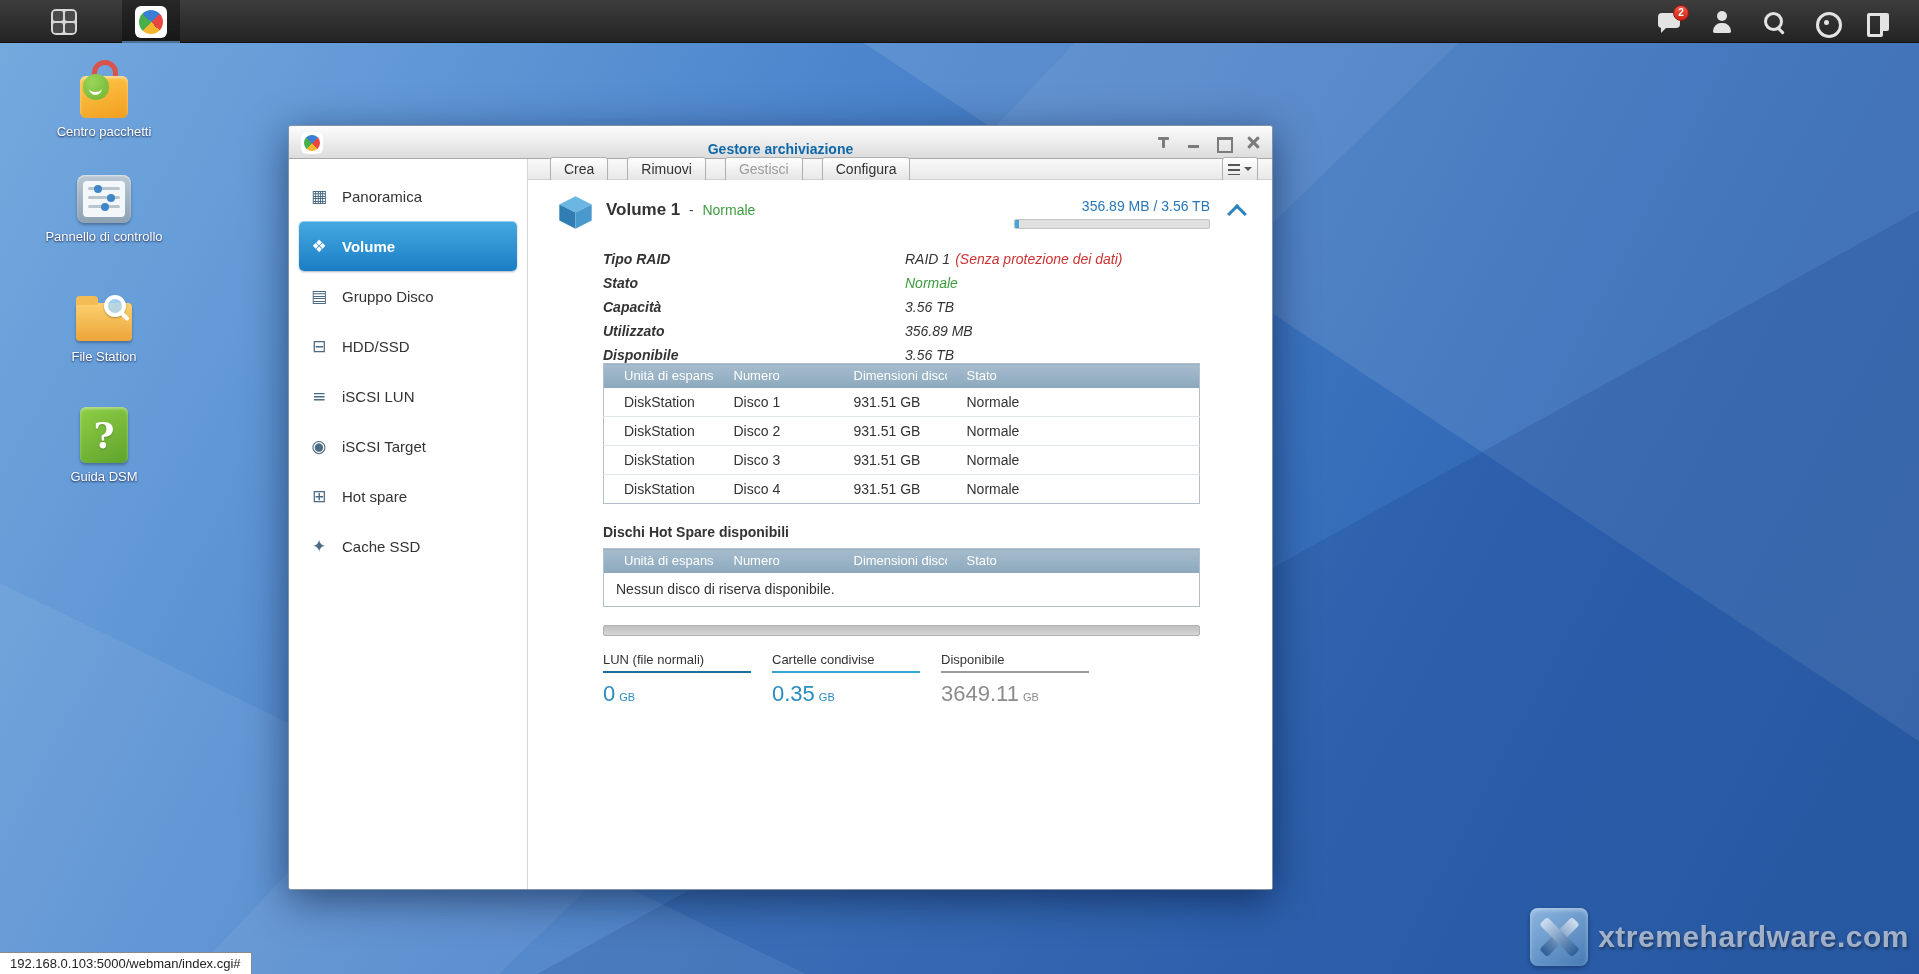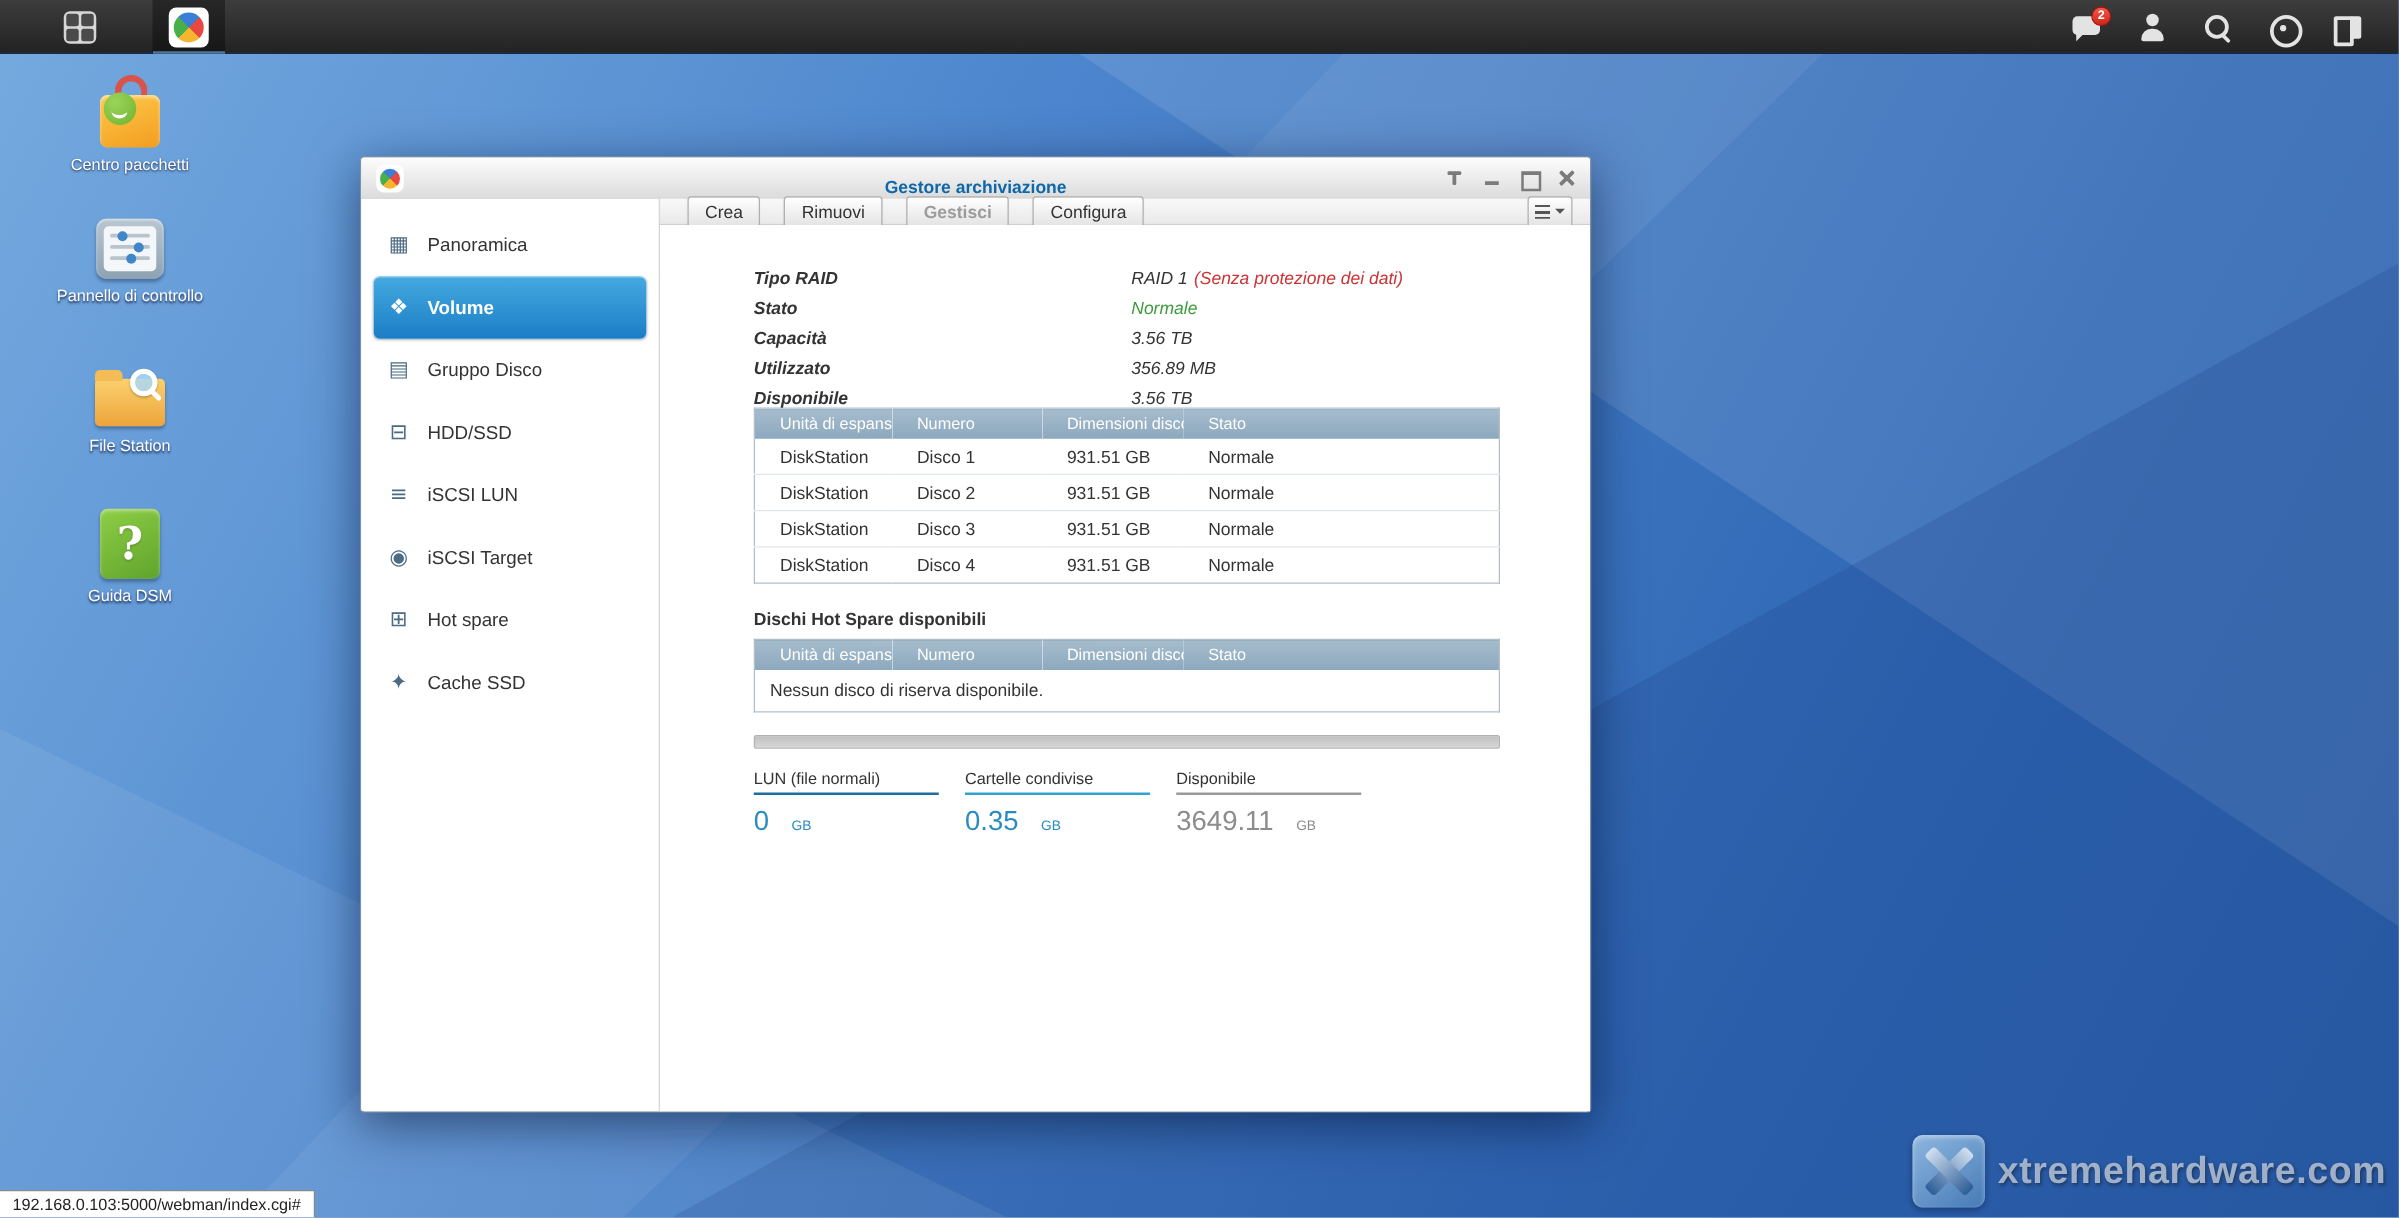--- a/index.html
+++ b/index.html
@@ -157,21 +157,21 @@
 
   
   .main { flex:1; display:flex; flex-direction:column; min-width:0; }
   .toolbar { height:21px; flex-shrink:0; background:linear-gradient(#f9f9f9,#e9e9e9);
     border-bottom:1px solid #cfcfcf; display:flex; align-items:center;
     padding:0 14px 0 22px; gap:19px; }
   .tbtn { height:25px; padding:0 13px; font-size:14px; color:#333;
     background:linear-gradient(#ffffff,#e3e3e3); border:1px solid #b0b0b0;
     border-radius:3px; display:flex; align-items:center; cursor:pointer;
     box-shadow:0 1px 1px rgba(0,0,0,.08); }
-  .tbtn.disabled { color:#9c9c9c;font-weight:bold; }
+  .tbtn.disabled { color:#9c9c9c; }
   .sort-btn { margin-left:auto; width:36px; height:25px;
     background:linear-gradient(#ffffff,#e3e3e3); border:1px solid #b0b0b0;
     border-radius:3px; display:flex; align-items:center; justify-content:center;
     cursor:pointer; }
   .sort-bars { width:12px; height:11px;
     background:repeating-linear-gradient(#555 0 2px,transparent 2px 5px); }
   .sort-arr { width:0; height:0; border:4px solid transparent; border-top-color:#555;
     margin-left:4px; margin-top:4px; }
 
   .content { flex:1; padding:14px 20px 0 17px; overflow:hidden; background:#fff; }
@@ -222,21 +222,21 @@
   .stats { display:flex; margin:16px 0 0 58px; gap:21px; }
   .stat { width:148px; }
   .stat-label { font-size:13px; color:#333; padding-bottom:4px;
     border-bottom:2px solid #999; white-space:nowrap; }
   .stat--lun .stat-label { border-color:#1d6f9e; }
   .stat--shared .stat-label { border-color:#35a3d0; }
   .stat--avail .stat-label { border-color:#9a9a9a; }
   .stat-value { margin-top:8px; font-size:22px; }
   .stat--lun .stat-value, .stat--shared .stat-value { color:#2a8bc0; }
   .stat--avail .stat-value { color:#8c8c8c; }
-  .stat-unit { font-size:11px; margin-left:18px; }
+  .stat-unit { font-size:11px; margin-left:4px; }
 
   
   .urlbar { position:absolute; left:0; bottom:0; height:22px; background:#fff;
     border:1px solid #8a8a8a; border-left:none; border-bottom:none;
     display:flex; align-items:center; padding:0 10px; font-size:13px; color:#222;
     z-index:60; }
 
   
   .watermark { position:absolute; right:10px; bottom:8px; display:flex;
     align-items:center; gap:10px; opacity:.88; z-index:40; }
@@ -385,20 +385,43 @@
           <div class="tbtn disabled">Gestisci</div>
           <div class="tbtn">Configura</div>
           <div class="sort-btn">
             <span class="sort-bars"></span>
             <span class="sort-arr"></span>
           </div>
         </div>
 
         <div class="content">
 
+          <div class="vol-header">
+            <svg width="37" height="37" viewBox="0 0 32 32">
+              <polygon points="16,2 30,9 16,16 2,9" fill="#6cb6e4"></polygon>
+              <polygon points="2,9 16,16 16,30 2,23" fill="#2f7db3"></polygon>
+              <polygon points="30,9 16,16 16,30 30,23" fill="#4a99cc"></polygon>
+            </svg>
+            <div class="vol-titleline">
+              <span class="vol-name">Volume 1</span>
+              <span class="vol-dash">-</span>
+              <span class="vol-status">Normale</span>
+            </div>
+            <div class="vol-right">
+              <div class="usage-col">
+                <div class="usage-text">356.89 MB / 3.56 TB</div>
+                <div class="usage-bar">
+                  <div class="usage-fill"></div>
+                </div>
+              </div>
+              <div class="collapse-btn">
+                <i></i>
+              </div>
+            </div>
+          </div>
 
           <div class="details">
             <div class="drow">
               <span class="dlabel">Tipo RAID</span>
               <span>RAID 1</span>
               <span class="warn">(Senza protezione dei dati)</span>
             </div>
             <div class="drow">
               <span class="dlabel">Stato</span>
               <span class="ok">Normale</span>

